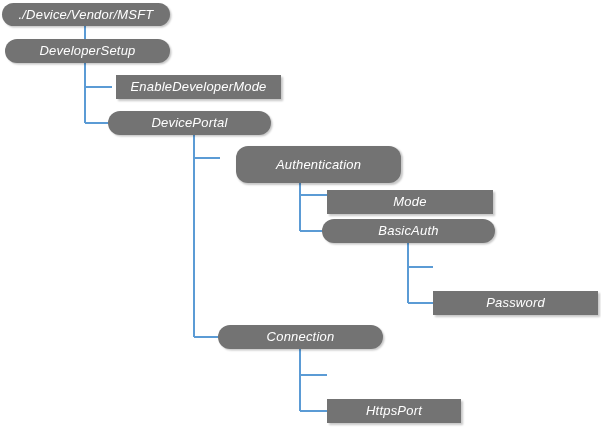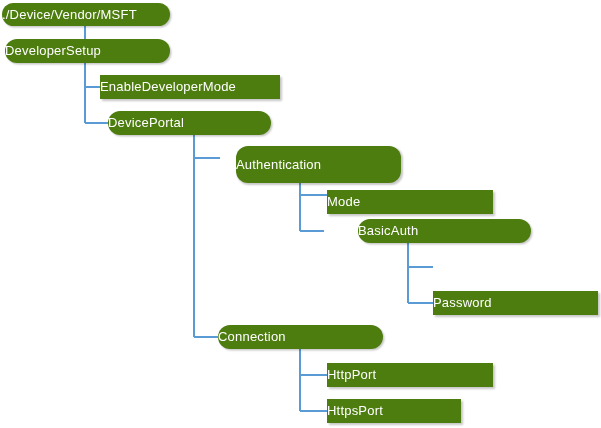--- a/index.html
+++ b/index.html
@@ -20,29 +20,31 @@
   #connectors {
     position: absolute;
     left: 0;
     top: 0;
     width: 601px;
     height: 428px;
   }
   .node {
     position: absolute;
     box-sizing: border-box;
-    background: #4d7c0f;
+    background: #737373;
     color: #ffffff;
     display: flex;
     align-items: center;
+    justify-content: center;
     font-size: 13px;
     letter-spacing: 0.2px;
     white-space: nowrap;
     box-shadow: 1.5px 1.5px 2px rgba(0,0,0,0.22);
     z-index: 2;
+    font-style: italic;
   }
   .node.rounded {
     border-radius: 12px;
   }
   .node.square {
     border-radius: 0px;
   }
   .node .label {
     display: block;
     line-height: 1;
@@ -82,50 +84,47 @@
   </svg>
 
   <div class="node rounded" style="left:2px; top:3px; width:168px; height:23px;">
     <span class="label">./Device/Vendor/MSFT</span>
   </div>
 
   <div class="node rounded" style="left:5px; top:39px; width:165px; height:24px;">
     <span class="label">DeveloperSetup</span>
   </div>
 
-  <div class="node square" style="left:100px; top:75px; width:180px; height:24px;">
+  <div class="node square" style="left:116px; top:75px; width:165px; height:24px;">
     <span class="label">EnableDeveloperMode</span>
   </div>
 
   <div class="node rounded" style="left:108px; top:111px; width:163px; height:24px;">
     <span class="label">DevicePortal</span>
   </div>
 
   <div class="node rounded" style="left:236px; top:146px; width:165px; height:37px;">
     <span class="label">Authentication</span>
   </div>
 
   <div class="node square" style="left:327px; top:190px; width:166px; height:24px;">
     <span class="label">Mode</span>
   </div>
 
-  <div class="node rounded" style="left:322px; top:219px; width:173px; height:24px;margin-left:36px;">
+  <div class="node rounded" style="left:322px; top:219px; width:173px; height:24px;">
     <span class="label">BasicAuth</span>
   </div>
 
 
   <div class="node square" style="left:433px; top:291px; width:165px; height:24px;">
     <span class="label">Password</span>
   </div>
 
   <div class="node rounded" style="left:218px; top:325px; width:165px; height:24px;">
     <span class="label">Connection</span>
   </div>
 
-  <div class="node square" style="left:327px; top:363px; width:166px; height:24px;">
-    <span class="label">HttpPort</span>
-  </div>
 
   <div class="node square" style="left:327px; top:399px; width:134px; height:24px;">
     <span class="label">HttpsPort</span>
   </div>
 
 </div>
 
 </body></html>

